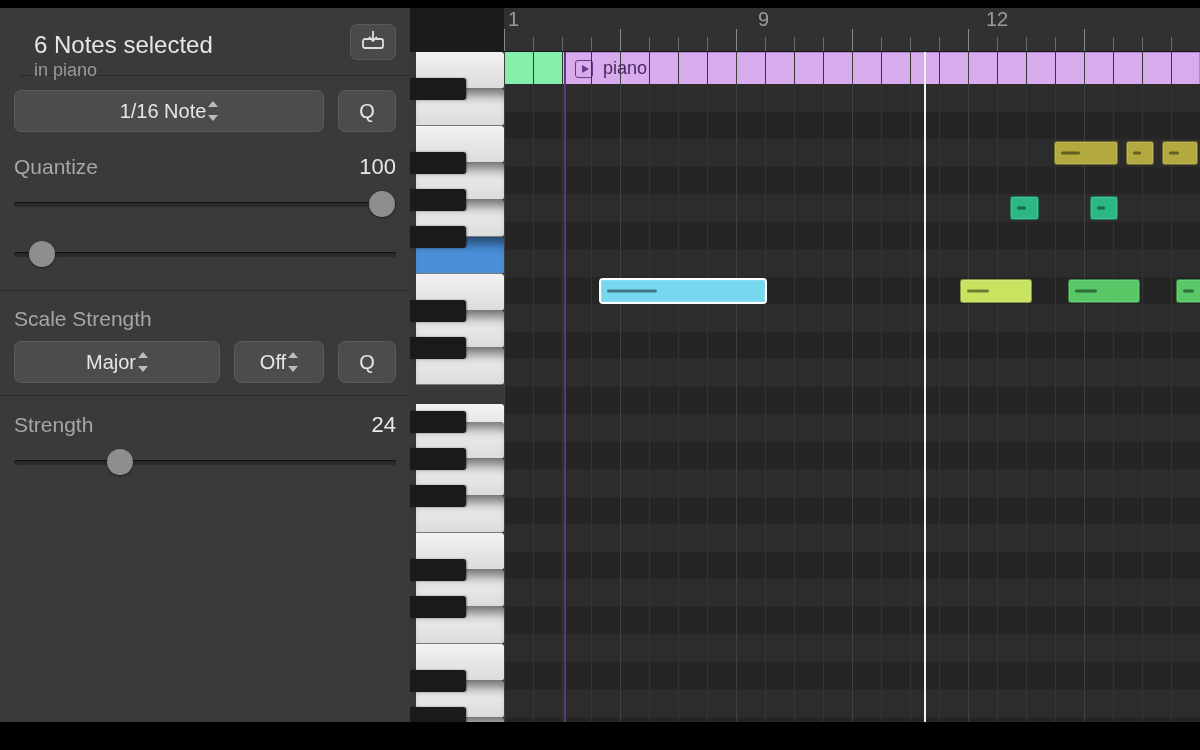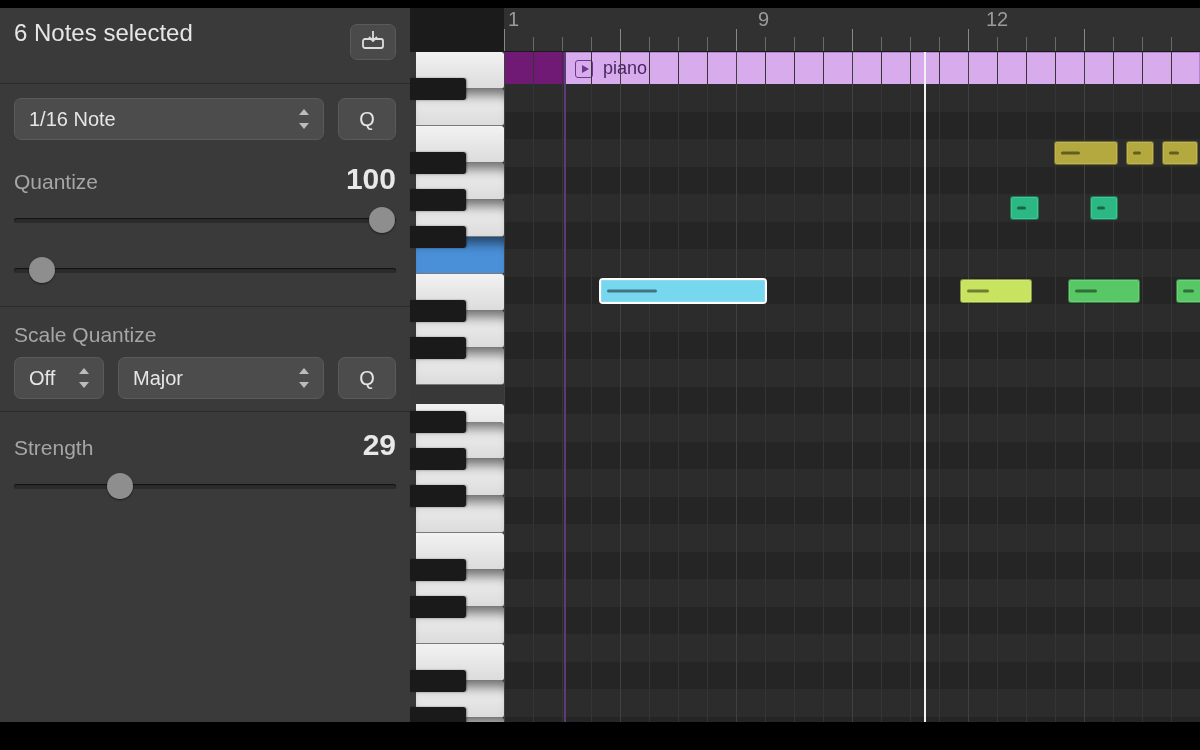--- a/index.html
+++ b/index.html
@@ -13,48 +13,49 @@
   }
 
   
   .inspector {
     position: absolute;
     left: 0; top: 0; width: 410px; height: 100%;
     background: #3a3a3a;
     display: flex; flex-direction: column;
   }
   .insp-header {
-    height: 76px;
+    height: 68px;
     border-bottom: 1px solid #2a2a2a;
-    padding: 12px 14px 0 14px;
+    padding: 24px 14px 0 14px;
     position: relative;
+    margin-left: 20px;
   }
   .insp-title { font-size: 24px; font-weight: 500; color: #e6e6e6; line-height: 1.1; }
   .insp-sub   { font-size: 18px; color: #9a9a9a; margin-top: 2px; }
   .insp-collapse {
     position: absolute; right: 14px; top: 16px;
     width: 46px; height: 36px;
     background: #4a4a4a; border: 1px solid #5a5a5a; border-radius: 7px;
     display: flex; align-items: center; justify-content: center;
     color: #ddd; cursor: pointer;
   }
   .insp-body { flex: 1; overflow: hidden; padding: 14px 14px 0 14px; }
 
   .section-label { font-size: 21px; color: #a6a6a6; margin: 8px 0 10px 0; display:flex; justify-content:space-between; align-items:baseline; }
-  .section-label .value { color: #e8e8e8; font-size: 30px; font-weight:700; }
+  .section-label .value { color: #e8e8e8; font-size: 22px; font-weight:400; }
 
   .row { display: flex; gap: 14px; align-items: center; }
 
   .dropdown {
     flex: 1;
     height: 42px;
     background: #4c4c4c;
     border: 1px solid #5a5a5a;
     border-radius: 7px;
-    display: flex; align-items: center; justify-content: space-between;
+    display: flex; align-items: center; justify-content: center;
     padding: 0 12px 0 14px;
     color: #e6e6e6; font-size: 20px;
     cursor: pointer;
   }
   .dropdown.small { flex: 0 0 90px; }
   .updown {
     width: 14px; height: 20px; position: relative;
     display: inline-block;
   }
   .updown::before, .updown::after {
@@ -134,21 +135,21 @@
   .ruler-num {
     position: absolute; top: 0; font-size: 20px; color: #9a9a9a;
   }
   .ruler-tick  { position:absolute; bottom:0; width:1px; height:14px; background:#6a6a6a; }
   .ruler-tick.major { height:22px; background:#888; }
 
   
   .roll {
     position: absolute;
     left: 504px; top: 44px; right: 0; bottom: 0;
-    background: #701a75;
+    background: #86efac;
     overflow: hidden;
     padding-left: 16px;
   }
   .roll-row {
     position: absolute; left: 0; right: 0; height: 27.5px;
   }
   .roll-row.dark  { background: #252525; }
   .roll-row.light { background: #2c2c2c; }
   .vline { position: absolute; top: 0; bottom: 0; width: 1px; background: #353535; }
   .vline.bar  { background: #404040; }
@@ -207,20 +208,21 @@
 
 </style>
 </head>
 <body>
 
 <div class="frame">
 
   <div class="inspector">
     <div class="insp-header">
       <div class="insp-title">6 Notes selected</div>
+      <div class="insp-sub">in piano</div>
       <div class="insp-collapse">
         <span>
           <svg width="22" height="18" viewBox="0 0 22 18" fill="none" stroke="#ddd" stroke-width="1.8">
             <rect x="1" y="8" width="20" height="9" rx="2"></rect>
             <path d="M11 0 V10 M7 6 l4 4 4-4"></path>
           </svg>
         </span>
       </div>
     </div>
 
@@ -248,39 +250,39 @@
       <div class="slider-wrap">
         <div class="slider-track">
           <div class="slider-bar"></div>
           <div class="slider-thumb" id="thumb-swing" style="left: 28.16px;"></div>
         </div>
       </div>
 
       <div class="divider"></div>
 
       <div class="section-label">
-        <span>Scale Quantize</span>
+        <span>Scale Strength</span>
       </div>
       <div class="row">
+        <div class="dropdown">
+          <span>Major</span>
+          <span class="updown"></span>
+        </div>
         <div class="dropdown small">
           <span>Off</span>
           <span class="updown"></span>
         </div>
-        <div class="dropdown">
-          <span>Major</span>
-          <span class="updown"></span>
-        </div>
         <div class="q-btn">Q</div>
       </div>
 
       <div class="divider"></div>
 
       <div class="section-label">
         <span>Strength</span>
-        <span class="value">29</span>
+        <span class="value">24</span>
       </div>
       <div class="slider-wrap">
         <div class="slider-track">
           <div class="slider-bar"></div>
           <div class="slider-thumb" id="thumb-velocity" style="left: 106.04px;"></div>
         </div>
       </div>
 
     </div>
   </div>

